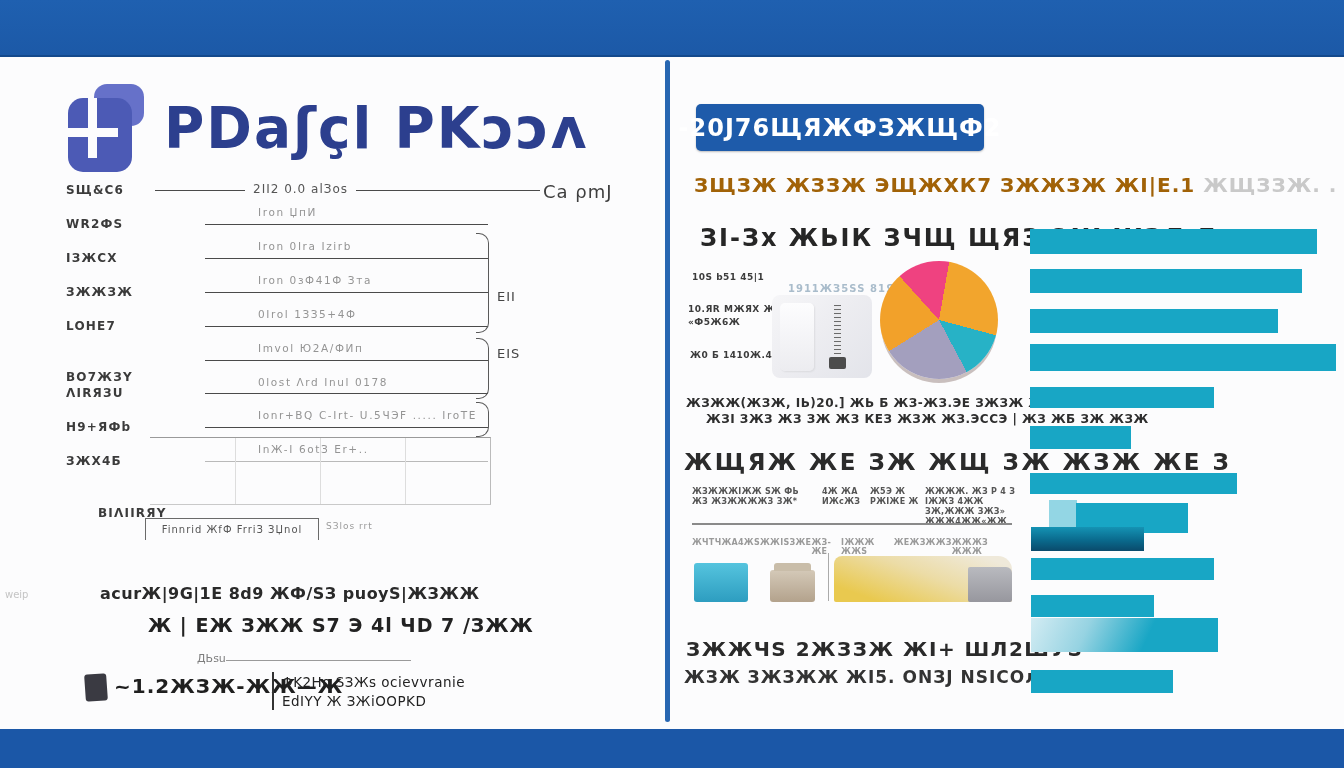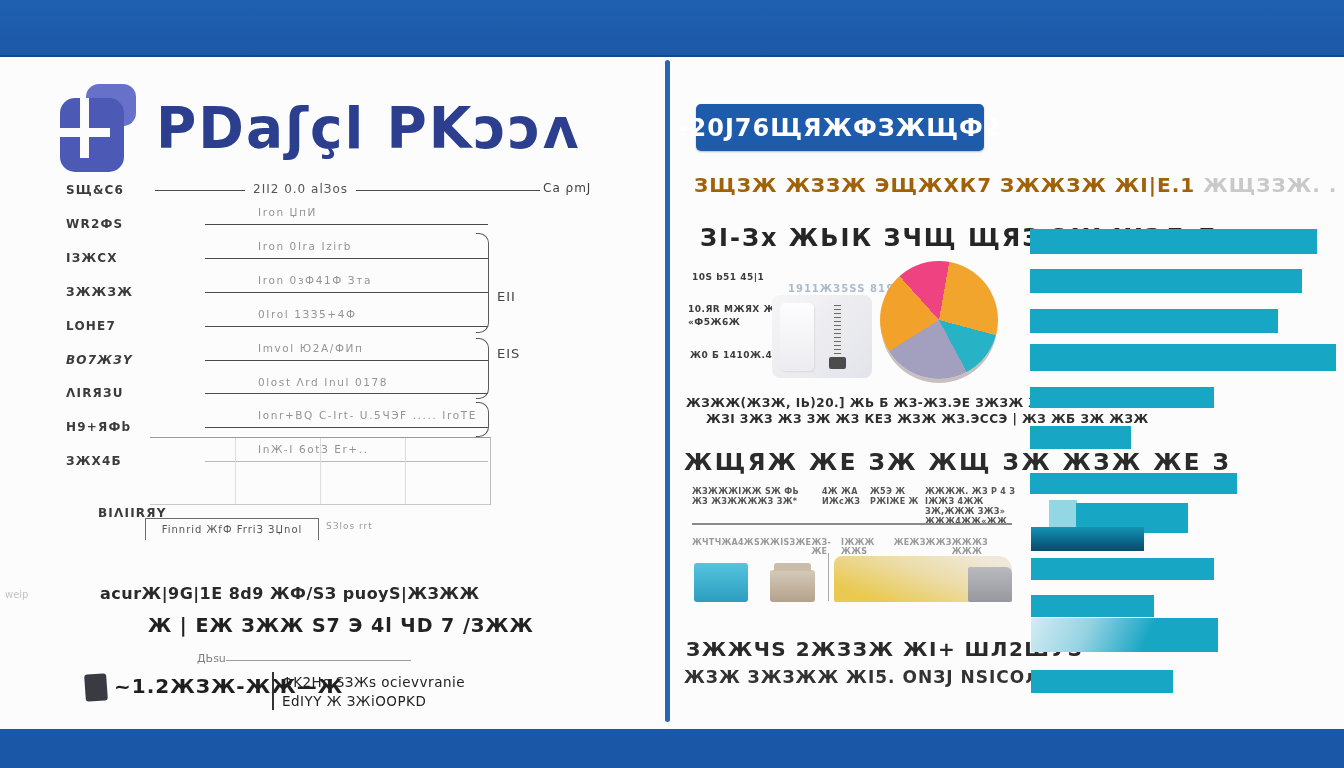--- a/index.html
+++ b/index.html
@@ -9,28 +9,28 @@
 
   
   .top-bar{left:0;top:0;width:1344px;height:55px;background:linear-gradient(180deg,#1f60b0,#1c59a7);border-bottom:2px solid #14498c;}
   .bottom-bar{left:0;top:729px;width:1344px;height:39px;background:#1b57a7;}
   .divider{left:665px;top:60px;width:5px;height:662px;background:#2766b1;border-radius:3px;}
   .watermark{left:1194px;top:706px;width:136px;height:54px;border-radius:28px;
              background:rgba(148,153,159,.92);color:#f5f6f7;font-size:29px;letter-spacing:2px;
              display:flex;align-items:center;justify-content:center;z-index:10;}
 
   
-  .logo-wrap{left:56px;top:82px;display:flex;align-items:center;}
+  .logo-wrap{left:64px;top:82px;display:flex;align-items:center;}
   .logo-text{font-size:55px;font-weight:800;color:#2c3f8e;letter-spacing:2px;margin-left:14px;transform:scaleY(1.05);}
   .form-label{position:absolute;left:66px;font-weight:700;font-size:12px;color:#3b3b3b;letter-spacing:1.2px;}
   .form-line{position:absolute;border-top:1.4px solid #4a4a4a;}
   .form-line.faint{border-top:1px solid #b9b9b9;}
   .form-sub{position:absolute;font-size:10.5px;color:#949494;letter-spacing:1.6px;white-space:nowrap;}
   .row1-mid{position:absolute;font-size:12px;color:#555;background:#fcfcfd;padding:0 8px;letter-spacing:1px;}
-  .row1-right{position:absolute;font-size:12px;color:#3f3f3f;letter-spacing:1px;}
+  .row1-right{position:absolute;font-size:18px;color:#3f3f3f;letter-spacing:1px;}
   .bracket{position:absolute;width:12px;border:1.4px solid #5a5a5a;border-left:none;border-radius:0 10px 10px 0;}
   .bracket-label{position:absolute;font-size:13px;color:#444;letter-spacing:1px;}
   .grid-box{left:150px;top:437px;width:340px;height:66px;border-top:1px solid #9a9a9a;border-bottom:1px solid #c9c9c9;border-right:1px solid #bbb;}
   .grid-box i{position:absolute;top:0;bottom:0;width:1px;background:#ddd;}
   .mini-box{left:145px;top:518px;width:172px;height:21px;border:1px solid #6a6a6a;border-bottom:none;
             font-size:10px;color:#555;display:flex;align-items:center;justify-content:center;letter-spacing:1px;}
   .mini-box-right{left:326px;top:521px;font-size:9px;color:#9a9a9a;letter-spacing:1px;}
 
   .fl-faint{left:5px;top:589px;font-size:10px;color:#c4c4c4;}
   .fl-1{left:100px;top:584px;font-size:16px;color:#2a2a2a;letter-spacing:.5px;font-weight:600;}
@@ -117,21 +117,21 @@
         <div class="form-sub" style="left: 258px; top: 239.9px;">Iron 0Ira Izirb</div>
         <div class="form-label" style="top: 250.8px;">IЗЖCX</div>
         <div class="form-line" style="left: 205px; top: 257.8px; width: 283px;"></div>
         <div class="form-sub" style="left: 258px; top: 273.8px;">Iron 0зФ41Ф Зтa</div>
         <div class="form-label" style="top: 284.7px;">ЗЖЖЗЖ</div>
         <div class="form-line" style="left: 205px; top: 291.7px; width: 283px;"></div>
         <div class="form-sub" style="left: 258px; top: 307.7px;">0Irol 1ЗЗ5+4Ф</div>
         <div class="form-label" style="top: 318.6px;">LOHЕ7</div>
         <div class="form-line" style="left: 205px; top: 325.6px; width: 283px;"></div>
         <div class="form-sub" style="left: 258px; top: 341.6px;">Imvol Ю2А/ФИп</div>
-        <div class="form-label" style="top: 353px; font-style: italic;">BO7ЖЗY</div>
+        <div class="form-label" style="top: 370px;">BO7ЖЗY</div>
         <div class="form-line" style="left: 205px; top: 359.5px; width: 283px;"></div>
         <div class="form-sub" style="left: 258px; top: 375.5px;">0lost Λrd Inul 0178</div>
         <div class="form-label" style="top: 386.4px;">ΛIRЯЗU</div>
         <div class="form-line" style="left: 205px; top: 393.4px; width: 283px;"></div>
         <div class="form-sub" style="left: 258px; top: 409.4px;">Ionr+BQ C-Irt- U.5ЧЭF ..... IroTЕ</div>
         <div class="form-label" style="top: 420.3px;">H9+ЯФb</div>
         <div class="form-line" style="left: 205px; top: 427.3px; width: 283px;"></div>
         <div class="form-sub" style="left: 258px; top: 443.3px;">InЖ-I 6otЗ Er+..</div>
         <div class="form-label" style="top: 454.2px;">ЗЖX4Б</div>
         <div class="form-line faint" style="left: 205px; top: 461.2px; width: 283px;"></div>

